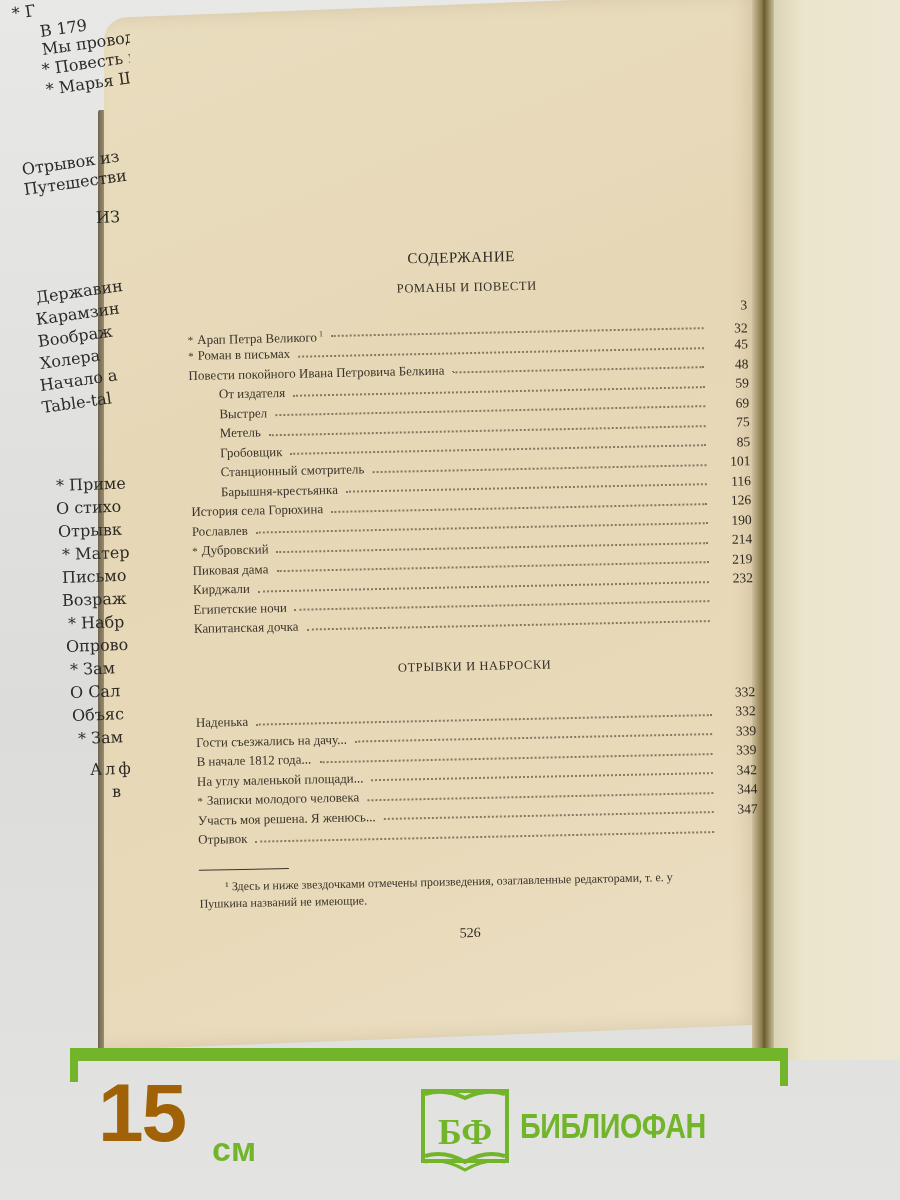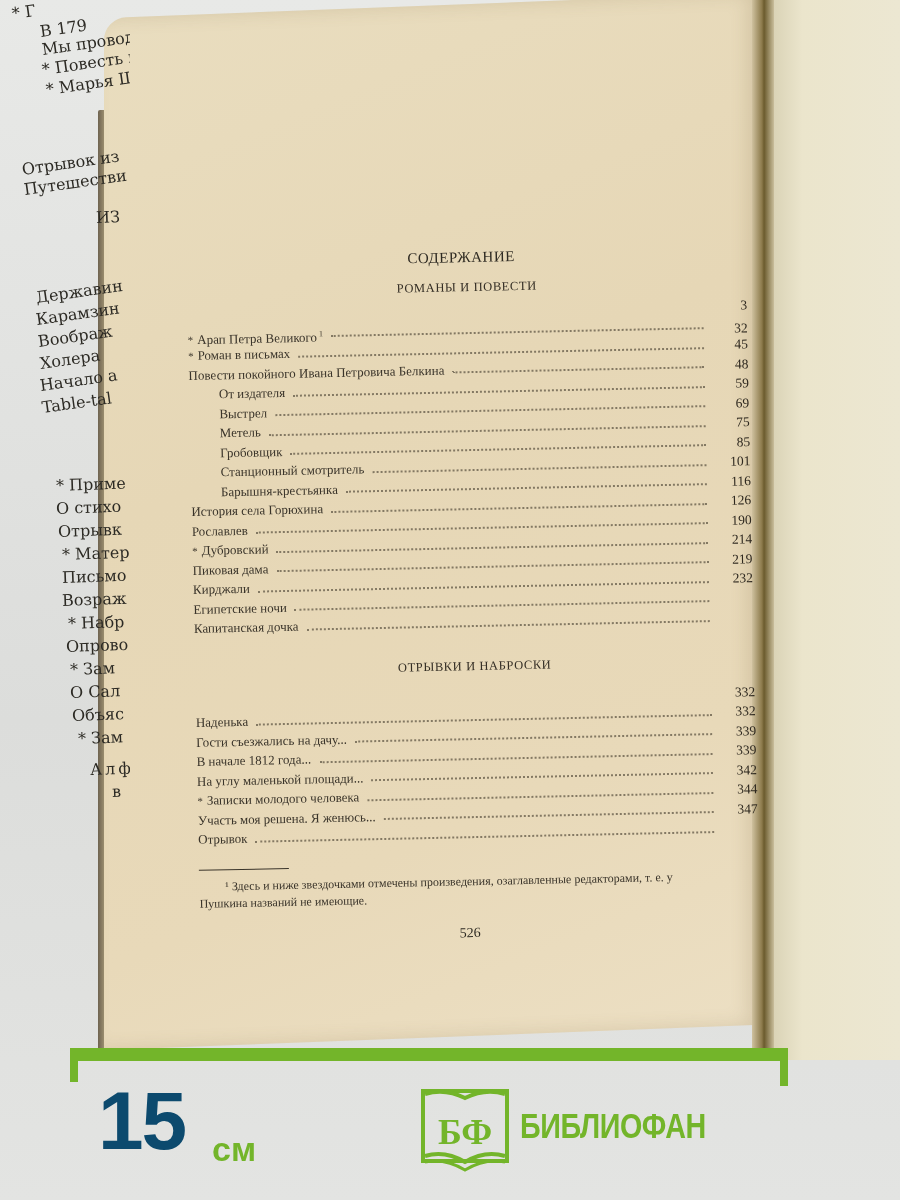--- a/index.html
+++ b/index.html
@@ -90,23 +90,22 @@
   
   .ruler-bar {
     position: absolute; left: 70px; top: 1048px; width: 718px; height: 13px;
     background: #73b52a;
   }
   .ruler-tick-left { position: absolute; left: 70px; top: 1048px; width: 8px; height: 34px; background: #73b52a; }
   .ruler-tick-right { position: absolute; left: 780px; top: 1048px; width: 8px; height: 38px; background: #73b52a; }
   .ruler-number {
     position: absolute; left: 98px; top: 1072px;
     font-family: "Liberation Sans", "DejaVu Sans", sans-serif;
-    font-weight: bold; font-size: 82px; line-height: 1; color: #0c4a6e;
+    font-weight: bold; font-size: 82px; line-height: 1; color: #a16207;
     letter-spacing: -2px;
-    margin-top: 8px;
   }
   .ruler-unit {
     position: absolute; left: 212px; top: 1132px;
     font-family: "Liberation Sans", "DejaVu Sans", sans-serif;
     font-weight: bold; font-size: 34px; line-height: 1; color: #73b52a;
   }
   .brand-logo {
     position: absolute; left: 420px; top: 1088px; width: 90px; height: 84px;
   }
   .brand-name {

